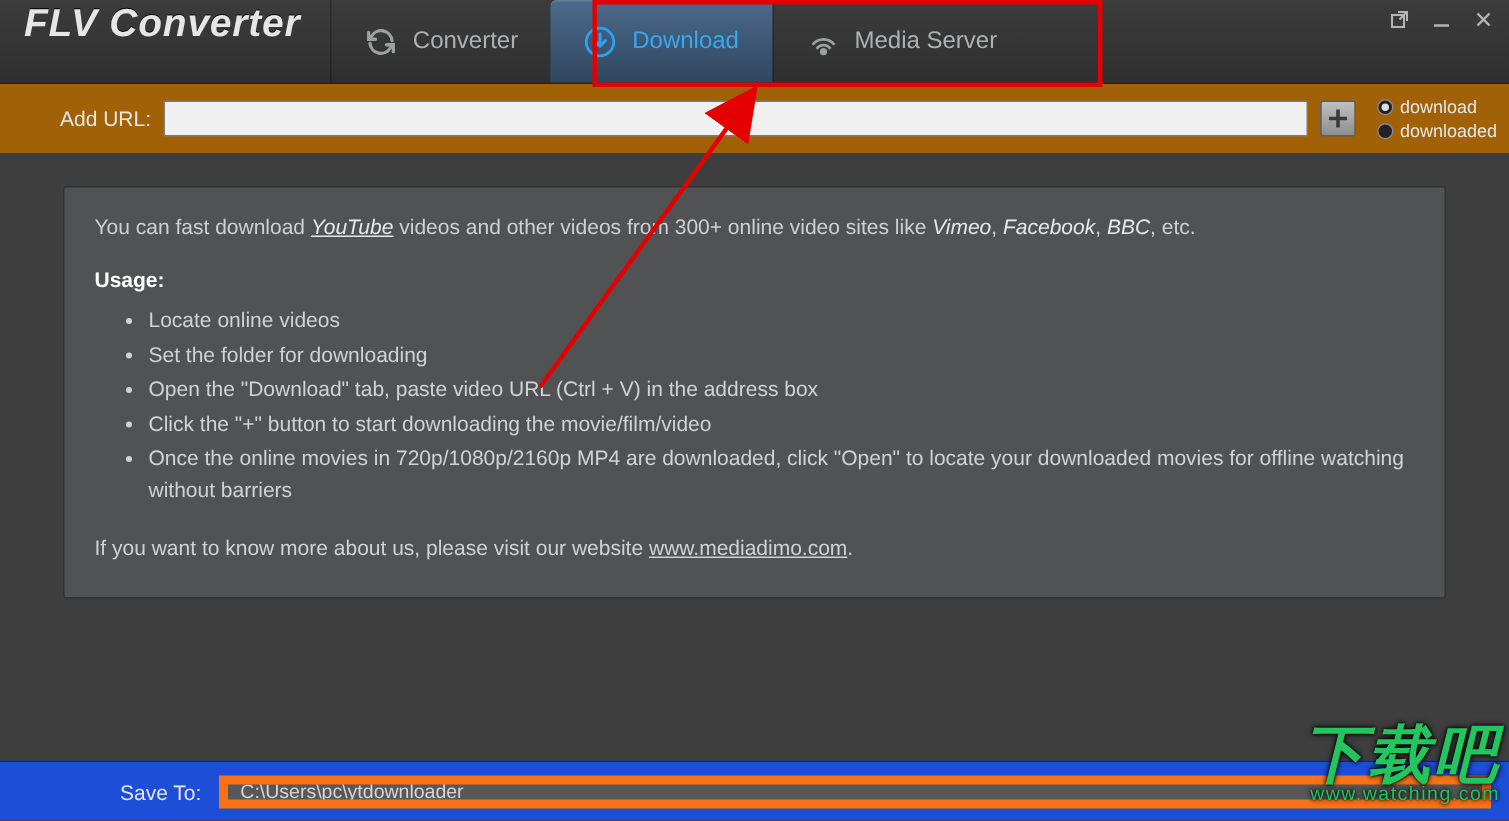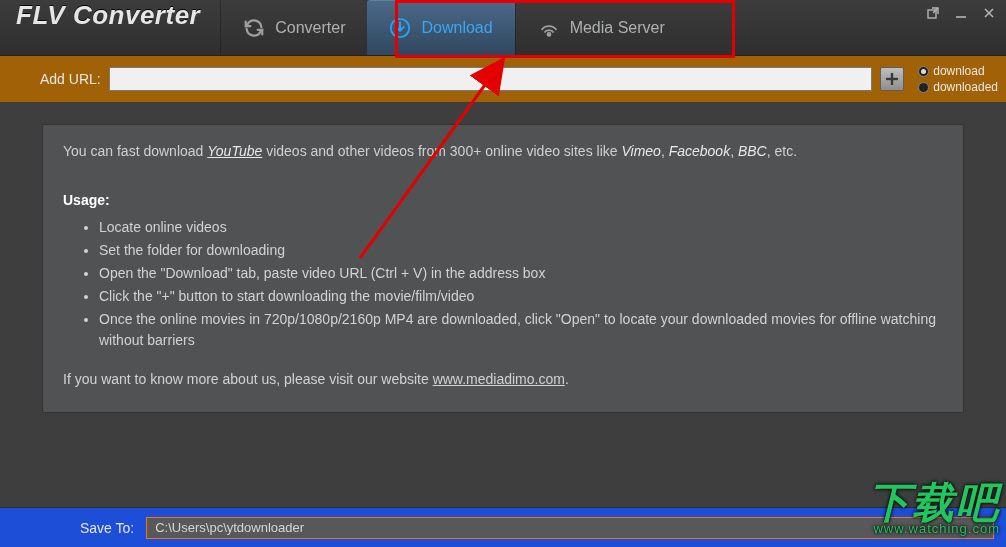--- a/index.html
+++ b/index.html
@@ -76,35 +76,35 @@
     border: 1px solid #333;
     border-radius: 2px;
     padding: 16px 20px 22px 20px;
     color: #e2e3e4;
     font-size: 14px;
     line-height: 1.5;
   }
   .info-panel .intro { color: #cfd0d1; }
   .info-panel .em { font-style: italic; font-weight: normal; color: #e8e8e8; }
   .info-panel .em.u { text-decoration: underline; }
-  .info-panel .usage-h { font-weight: bold; color: #fff; margin-top: 28px; display:block; }
+  .info-panel .usage-h { font-weight: bold; color: #fff; margin-top: 14px; display:block; }
   .info-panel ul { margin: 6px 0 0 36px; color: #d1d2d3; }
   .info-panel ul li { margin: 2px 0; }
   .info-panel .more { margin-top: 18px; color:#d1d2d3; }
   .info-panel a { color:#d1d2d3; text-decoration: underline; }
 
   .save-row {
     position:absolute; left:0; right:0; bottom:0; height:40px;
     display:flex; align-items:center; padding:0 12px 0 80px; gap:12px;
     background:#1d4ed8; border-top:1px solid #2a2a2a;
   }
   .save-label { color:#e6e6e6; font-size:14px; white-space:nowrap; }
   .save-input {
     flex:1; height:22px; background:#585858; color:#d6d6d6;
-    border:1px solid #f97316; padding:0 8px; font-size:13px;
+    border:6px solid #f97316; padding:0 8px; font-size:13px;
   }
 
   
   .red-highlight {
     position:absolute; top:0; left:395px; width:340px; height:58px;
     border:3px solid #e40000; pointer-events:none; z-index:50;
   }
   .red-arrow {
     position:absolute; left:350px; top:58px; width:220px; height:210px;
     pointer-events:none; z-index:50;

